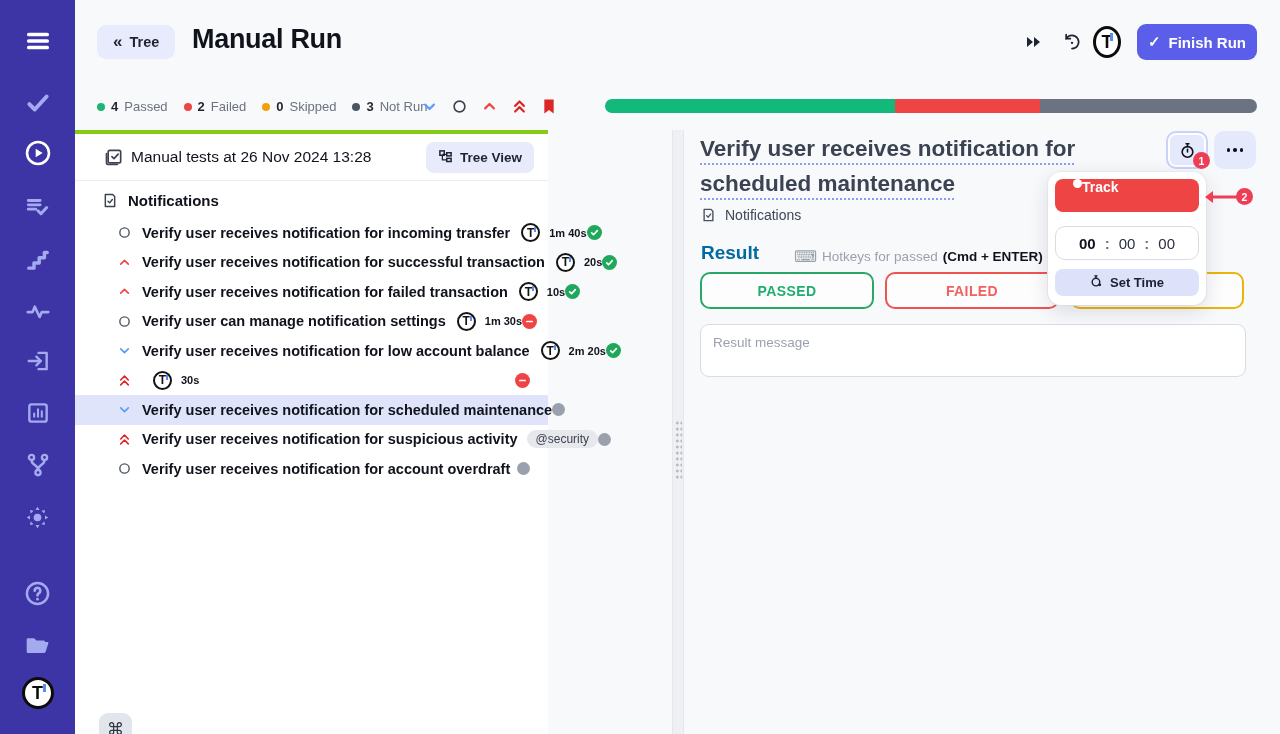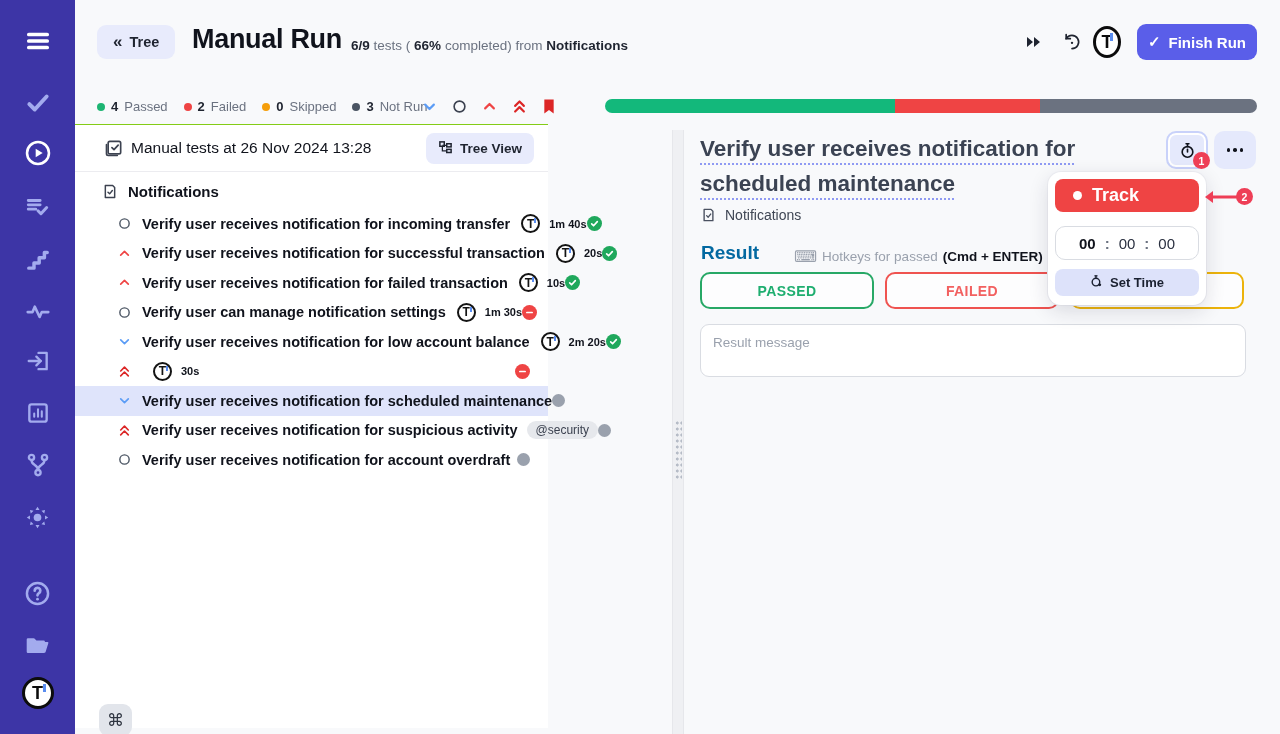--- a/index.html
+++ b/index.html
@@ -27,21 +27,21 @@
   .counts { position:absolute; left:22px; top:14px; display:flex; gap:16px; align-items:center; font-size:13px; }
   .count-item { display:flex; align-items:center; gap:6px; color:#6b7280; }
   .count-item .dot { width:8px; height:8px; border-radius:50%; }
   .count-item b { color:#1f2430; }
   .filter-icons { position:absolute; left:345px; top:12px; display:flex; gap:12px; align-items:center; }
   .filter-icons span { display:flex; align-items:center; justify-content:center; width:18px; height:18px; cursor:pointer; }
   .progress-track { position:absolute; left:530px; top:14px; width:652px; height:14px; border-radius:8px; overflow:hidden; display:flex; }
   .progress-track .seg { height:100%; }
 
   
-  .left-panel { position:absolute; left:75px; top:124px; width:473px; height:604px; background:#ffffff; border-top:1px solid #84cc16; z-index:2; }
+  .left-panel { position:absolute; left:75px; top:130px; width:473px; height:604px; background:#ffffff; border-top:4px solid #84cc16; z-index:2; }
   .panel-header { position:absolute; left:0; top:0; width:100%; height:47px; border-bottom:1px solid #ececf0; }
   .panel-header .ph-icon { position:absolute; left:29px; top:13px; color:#3c4250; }
   .panel-header .ph-title { position:absolute; left:56px; top:14px; font-size:15.5px; color:#10131c; }
   .treeview-btn { position:absolute; right:14px; top:8px; height:31px; padding:0 12px; background:#e8ebfc; border:none; border-radius:8px; font-size:13.5px; font-weight:700; color:#1f2430; display:flex; align-items:center; gap:7px; cursor:pointer; font-family:inherit; }
   .group-row { position:absolute; left:27px; top:58px; display:flex; align-items:center; gap:10px; font-size:15px; font-weight:700; color:#10131c; }
   .group-row .gi { color:#3c4250; display:flex; }
   .tests { position:absolute; left:0; top:84px; width:100%; }
   .test-row { height:29.5px; display:flex; align-items:center; padding-left:41px; padding-right:18px; cursor:pointer; }
   .test-row.selected { background:#dfe4fb; }
   .test-row .prio { width:16px; display:flex; align-items:center; justify-content:center; margin-right:10px; flex:0 0 16px; }
@@ -77,21 +77,21 @@
   .result-btns { position:absolute; left:16px; top:162px; display:flex; gap:11px; }
   .result-btn { width:174px; height:37px; background:#fdfdfe; border-radius:10px; font-size:14px; font-weight:800; letter-spacing:0.4px; cursor:pointer; font-family:inherit; }
   .result-btn.passed { border:2px solid #27a866; color:#1fae70; }
   .result-btn.failed { border:2px solid #ef5350; color:#f26060; }
   .result-btn.third  { border:2px solid #ecb30b; color:#d9a40a; }
   .result-msg { position:absolute; left:16px; top:214px; width:546px; height:53px; background:#fff; border:1px solid #d9dce2; border-radius:9px; padding:10px 12px; font-size:13.5px; color:#10131c; font-family:inherit; resize:none; }
   .result-msg::placeholder { color:#9aa1ad; }
 
   
   .track-popup { position:absolute; left:364px; top:62px; width:158px; height:133px; background:#fff; border-radius:13px; box-shadow:0 6px 20px rgba(25,30,60,.14), 0 0 0 1px #f0f1f5; z-index:10; padding:7px; }
-  .track-btn { width:144px; height:33px; background:#ef4444; border:none; border-radius:8px; color:#fff; font-size:18px; font-weight:700; display:flex; align-items:center; gap:10px; padding-left:18px; cursor:pointer; font-family:inherit; }
+  .track-btn { width:144px; height:33px; background:#ef4444; border:none; border-radius:8px; color:#fff; font-size:14px; font-weight:700; display:flex; align-items:flex-start; padding-left:18px; cursor:pointer; font-family:inherit; }
   .track-btn .rec-dot { width:9px; height:9px; border-radius:50%; background:#fff; }
   .time-box { margin-top:14px; width:144px; height:34px; border:1px solid #d9dce2; border-radius:10px; display:flex; align-items:center; justify-content:center; gap:9px; font-size:15px; color:#2a3040; }
   .time-box .hh { font-weight:800; color:#10131c; }
   .time-box .sep { color:#6b7280; font-weight:700; }
   .settime-btn { margin-top:9px; width:144px; height:27px; background:#dde2fa; border:none; border-radius:8px; font-size:13px; font-weight:700; color:#1a2030; display:flex; align-items:center; justify-content:center; gap:7px; cursor:pointer; font-family:inherit; }
 
   
   .anno-badge { position:absolute; width:17px; height:17px; border-radius:50%; background:#ee3e56; color:#fff; font-size:10.5px; font-weight:800; display:flex; align-items:center; justify-content:center; z-index:12; }
   .anno-badge.n1 { left:1193px; top:152px; }
   .anno-badge.n2 { left:1236px; top:188px; }
@@ -201,27 +201,20 @@
       <span class="logo-badge">T<span class="tbar"></span></span>
     </div>
   </nav>
 
 <header class="top-header">
   <button class="runs-btn">
     <span style="font-size:17px;">«</span>
     <span>Tree</span>
   </button>
   <h1 class="run-title">Manual Run</h1>
-  <div class="run-subtitle">
-    <b>6/9</b>
-    <span>tests (</span>
-    <b>66%</b>
-    <span>completed) from</span>
-    <b>Notifications</b>
-  </div>
   <span class="hdr-icon" style="left:945px;">
     <svg width="18" height="14" viewBox="0 0 18 14">
         <path d="M2 2l6 5-6 5zM9 2l6 5-6 5z" fill="#1f2430"></path>
       </svg>
   </span>
   <span class="hdr-icon" style="left:983px;">
     <svg width="20" height="20" viewBox="0 0 24 24" fill="none" stroke="#1f2430" stroke-width="2" stroke-linecap="round">
       <path d="M12 20a8 8 0 1 0-7-12"></path>
         <path d="M5 3v5h5"></path>
         <circle cx="12" cy="13" r="1.4" fill="#1f2430" stroke="none"></circle>

